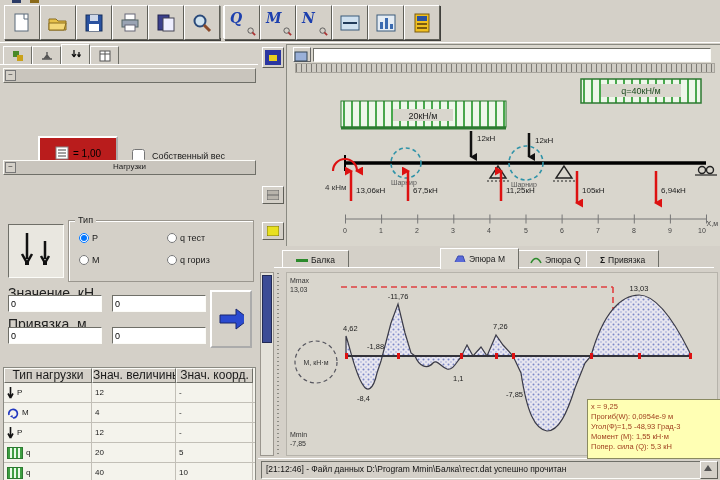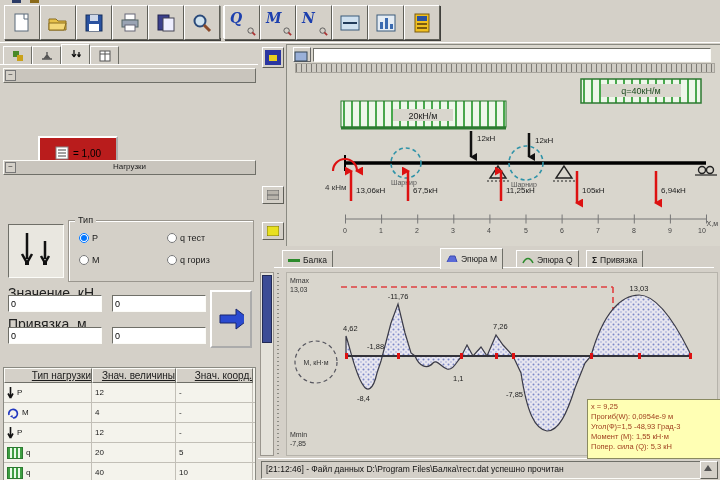--- a/index.html
+++ b/index.html
@@ -38,41 +38,41 @@
   .radio input{width:10px;height:10px;margin:0;}
   .flabel{position:absolute;font-size:14px;color:#222;}
   .tin{position:absolute;width:88px;height:15px;border:1px solid;border-color:#6f6f68 #fcfcf8 #fcfcf8 #6f6f68;
        background:#fff;font-size:9px;padding:0 2px;font-family:"Liberation Sans",sans-serif;}
   .apply-btn{position:absolute;left:210px;top:246px;width:42px;height:58px;background:#d4d0c8;border:2px outset #fff;
              display:flex;align-items:center;justify-content:center;}
   
   .ltable{position:absolute;left:3px;top:323px;width:251px;height:155px;background:#f4f3ec;border:1px solid #8a8a82;}
   .lthead{display:grid;grid-template-columns:88px 84px 77px;height:15px;}
   .lthead div{background:#d4d0c8;border:1px solid;border-color:#fcfcf8 #6f6f68 #6f6f68 #fcfcf8;
-              font-size:10px;line-height:13px;text-align:right;overflow:hidden;white-space:nowrap;text-decoration:underline;}
+              font-size:12px;line-height:13px;text-align:center;overflow:hidden;white-space:nowrap;}
   .ltrow{display:grid;grid-template-columns:88px 84px 77px;height:19px;border-bottom:1px solid #c2bfb7;}
   .ltrow div{font-size:8px;line-height:18px;padding-left:3px;border-right:1px solid #c2bfb7;display:flex;align-items:center;gap:3px;}
   .ic-point{width:7px;height:12px;}
   .ic-moment{width:12px;height:12px;}
   .ic-dist{width:14px;height:10px;background:repeating-linear-gradient(90deg,#3f9e43 0 2px,#eafbe8 2px 4px);border:1px solid #2c7a30;}
   
   .vstrip{position:absolute;left:258px;top:44px;width:28px;height:202px;background:#d4d0c8;}
   .vsbtn{position:absolute;left:4px;width:20px;height:19px;background:#d4d0c8;border:1px solid;border-color:#fff #5f5f58 #5f5f58 #fff;
          display:flex;align-items:center;justify-content:center;}
   
   .scheme-panel{position:absolute;left:286px;top:44px;width:434px;height:202px;background:#d9d6cd;
                 border:1px solid;border-color:#8a8a82 #fcfcf8 #fcfcf8 #8a8a82;}
   .minitab{position:absolute;left:6px;top:2px;width:16px;height:13px;background:#d4d0c8;border:1px solid;border-color:#fff #666 #666 #fff;}
   .caption-field{position:absolute;left:26px;top:3px;width:396px;height:12px;background:#fff;border:1px solid;border-color:#6f6f68 #fcfcf8 #fcfcf8 #6f6f68;font-size:8px;}
   .ruler{position:absolute;left:8px;top:18px;width:418px;height:8px;background:#cfccc4;
          background-image:repeating-linear-gradient(90deg,#7c7a74 0 1px,transparent 1px 5px);border:1px solid #a8a59d;}
   
   .diagram-panel{position:absolute;left:258px;top:246px;width:462px;height:212px;background:#d4d0c8;}
   .dtab{position:absolute;top:4px;height:17px;background:#d4d0c8;border:1px solid #6f6f68;border-top-color:#fff;border-left-color:#fff;border-bottom:none;
-        display:flex;align-items:center;gap:3px;padding:0 5px;font-size:8.5px;white-space:nowrap;}
+        display:flex;align-items:center;gap:3px;padding:0 13px;font-size:8.5px;white-space:nowrap;}
   .dtab.active{top:2px;height:20px;background:#dcd9d1;z-index:2;}
   .dtabs-base{position:absolute;left:16px;top:21px;width:440px;height:1px;background:#fff;}
   .dvscroll{position:absolute;left:2px;top:26px;width:12px;height:182px;background:#e4e2da;border:1px solid #9a968e;}
   .dvthumb{position:absolute;left:1px;top:2px;width:8px;height:66px;background:#3c4c96;border:1px solid #222a55;}
   .dgutter{position:absolute;left:17px;top:26px;width:7px;height:182px;
            background-image:repeating-linear-gradient(0deg,#8a8a82 0 1px,transparent 1px 4px);background-size:2px 100%;background-repeat:repeat-y;background-position:2px 0;}
   .dcanvas{position:absolute;left:28px;top:26px;width:430px;height:182px;background:#d9d6cd;border:1px solid #b6b3ab;}
   .tooltip{position:absolute;left:300px;top:126px;width:156px;height:54px;background:#ffffb4;border:1px solid #8a8a60;
            font-size:7.5px;line-height:10px;color:#a04020;padding:2px 3px;z-index:5;}
   
@@ -213,20 +213,24 @@
     </div>
     <button class="ej-btn">
       <svg width="14" height="14">
           <rect x="1" y="1" width="12" height="12" fill="#fff" stroke="#888"></rect>
           <line x1="3" y1="4" x2="11" y2="4" stroke="#444"></line>
           <line x1="3" y1="7" x2="11" y2="7" stroke="#444"></line>
           <line x1="3" y1="10" x2="11" y2="10" stroke="#444"></line>
         </svg>
       <span>= 1,00</span>
     </button>
+    <label class="chkrow">
+      <input type="checkbox" style="">
+      <span>Собственный вес</span>
+    </label>
 
     <div class="sechdr" style="top:116px">
       <span class="minbox">−</span>
       <span>Нагрузки</span>
     </div>
 
     <div class="arrowbox sunken">
       <svg width="52" height="50">
         <path d="M18 8v26M18 38l-5-9M18 38l5-9" fill="none" stroke="#111" stroke-width="2.5"></path>
         <path d="M36 16v18M36 38l-4-7M36 38l4-7" fill="none" stroke="#111" stroke-width="2.5"></path>
@@ -562,21 +566,21 @@
         <div>x = 9,25</div>
         <div>Прогиб(W): 0,0954е-9 м</div>
         <div>Угол(Ф)=1,5 -48,93 Град-3</div>
         <div>Момент (М): 1,55 кН·м</div>
         <div>Попер. сила (Q): 5,3 кН</div>
       </div>
     </div>
   </div>
 
   <div class="statusbar">
-    <div class="statusfield">[21:12:46] - Файл данных D:\Program Files\Балка\тест.dat успешно прочитан</div>
+    <div class="statusfield">[21:12:46] - Файл данных D:\Program Mmin\Балка\тест.dat успешно прочитан</div>
     <div class="statusbtn">
       <svg width="14" height="14">
           <path d="M7 3l4 6H3z" fill="#555"></path>
         </svg>
     </div>
   </div>
 
 </div>
 
 </body></html>

